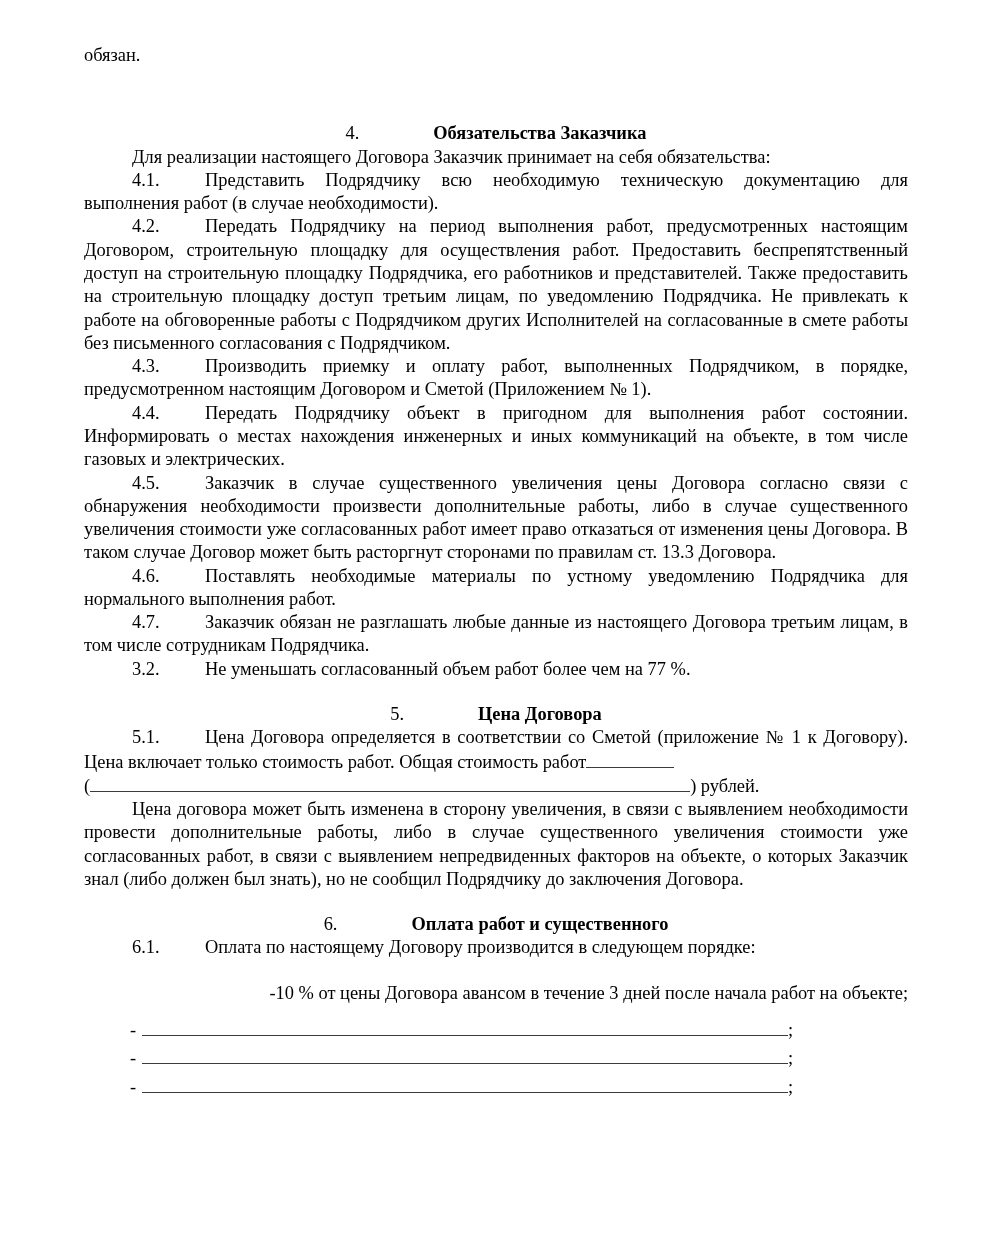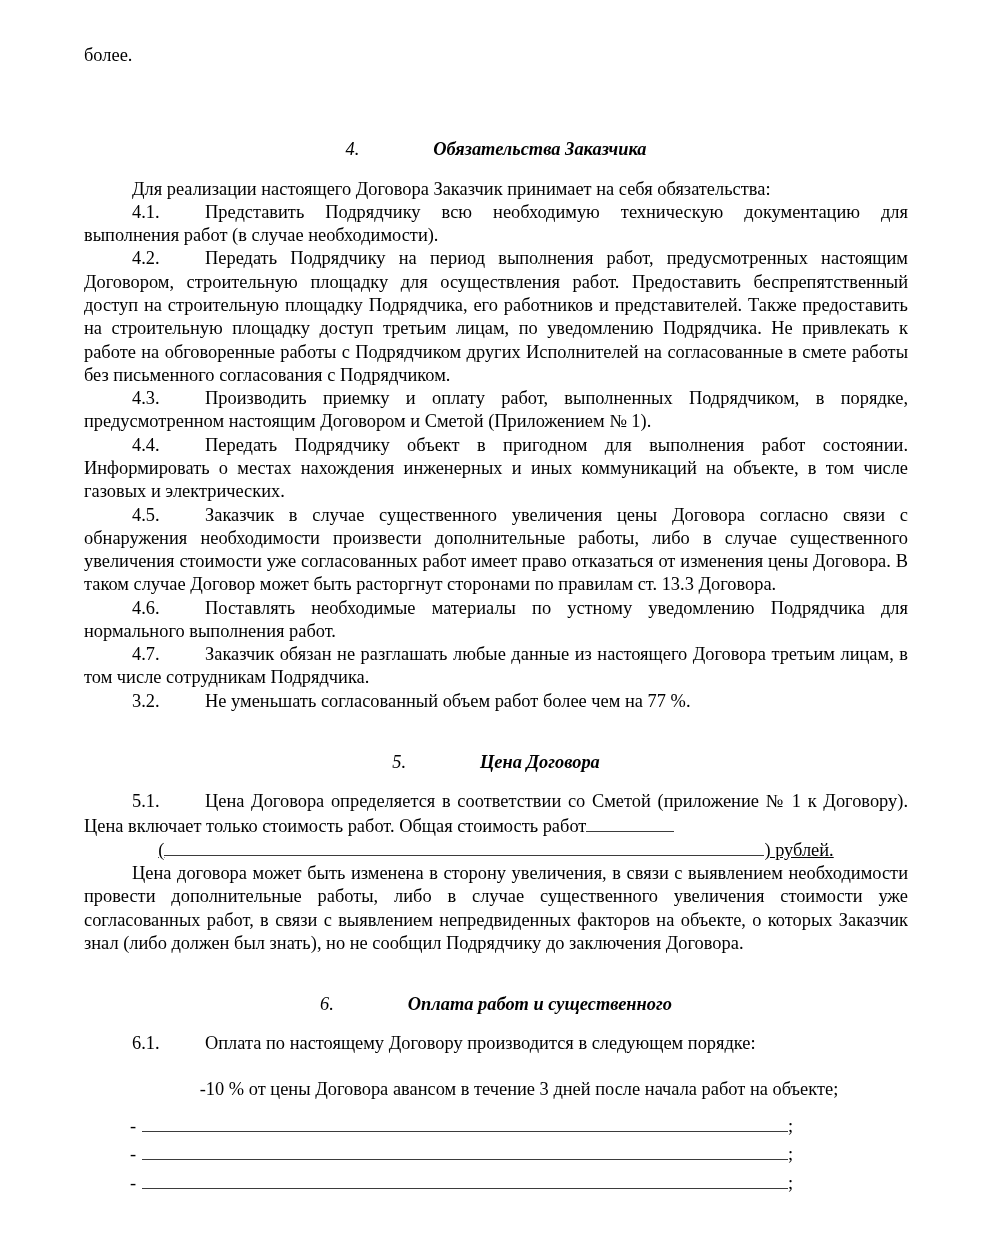--- a/index.html
+++ b/index.html
@@ -50,24 +50,23 @@
     width: 73px;
     text-indent: 0;
   }
   p.last-left {
     text-align: left;
   }
 
   
   .heading {
     text-align: center;
-    margin: 16px;
+    margin: 0;
     text-indent: 0;
     white-space: pre;
-    font-style: italic;
   }
   .heading .hnum {
     font-weight: normal;
   }
   .heading .htitle {
     font-weight: bold;
   }
   .heading .gap {
     display: inline-block;
     width: 74px;
@@ -90,50 +89,49 @@
   }
   .blank-paren {
     width: 600px;
   }
   .blank-dashline {
     width: 646px;
   }
 
   .paren-row {
     text-indent: 0;
-    text-align: center;
+    text-align: left;
     white-space: nowrap;
-    text-decoration: underline;
   }
 
   .dash-row {
     text-indent: 0;
     text-align: left;
     white-space: nowrap;
     padding-left: 46px;
     line-height: 1.55;
   }
   .dash-row .dash {
     display: inline-block;
     width: 12px;
   }
 
   .bullet-text {
     text-indent: 0;
     padding-left: 46px;
-    text-align: center;
+    text-align: right;
   }
 </style>
 </head>
 <body>
 
 <div class="page">
   <div class="doc-body">
 
-    <p class="plain last-left">более.</p>
+    <p class="plain last-left">обязан.</p>
 
     <div class="sp-lg"></div>
     <div class="sp-md"></div>
 
     <p class="heading"><span class="hnum">4.</span><span class="gap"></span><span class="htitle">Обязательства Заказчика</span></p>
 
     <p class="indent">Для реализации настоящего Договора Заказчик принимает на себя обязательства:</p>
 
     <p class="clause"><span class="num">4.1.</span><span>Представить Подрядчику всю необходимую техническую документацию для выполнения работ (в случае необходимости).</span></p>
 

